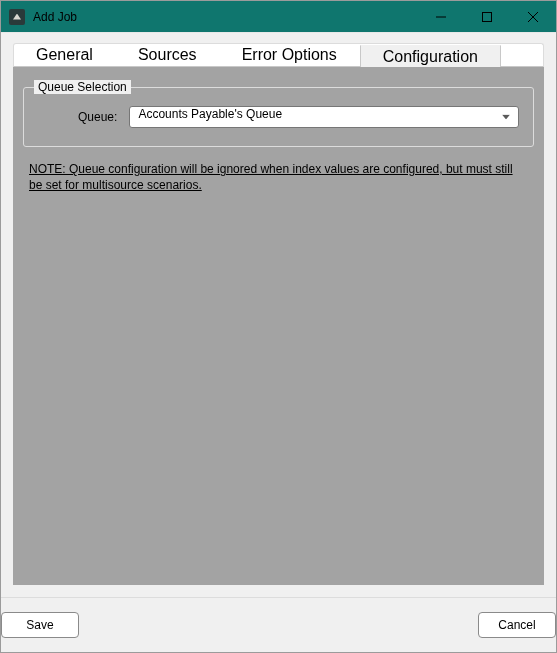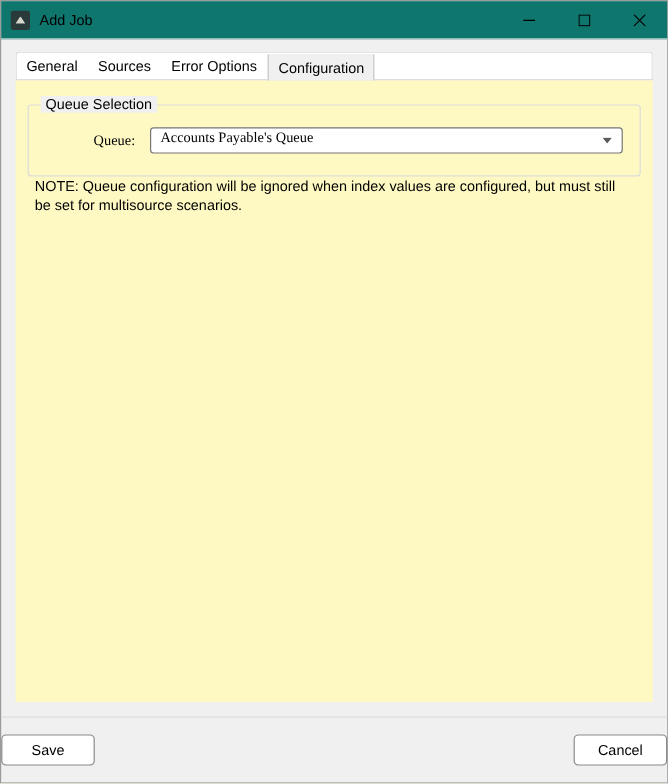--- a/index.html
+++ b/index.html
@@ -55,40 +55,40 @@
     .tabstrip {
       background: #ffffff;
       border: 1px solid #dcdcdc;
       border-bottom: 1px solid #c8c8c8;
       display: flex;
       height: 24px;
       align-items: stretch;
       border-radius: 3px 3px 0 0;
     }
     .tab {
-      padding: 0 8px;
+      padding: 0 22px;
       display: flex; align-items: center;
-      font-size: 12px;
+      font-size: 16px;
       color: #000;
       border-right: 1px solid transparent;
     }
     .tab.active {
       background: #f0f0f0;
       border-left: 1px solid #c8c8c8;
       border-right: 1px solid #c8c8c8;
       position: relative;
       top: 1px;
       height: calc(100% );
       margin-bottom: -1px;
       border-top: 1px solid transparent;
     }
     
     .tabpanel {
       flex: 1;
-      background: #fef9c3;
+      background: #a3a3a3;
       padding: 14px 10px 10px 10px;
     }
     
     .groupbox {
       border: 1px solid #dcdcdc;
       border-radius: 3px;
       position: relative;
       padding: 18px 14px 18px 14px;
       margin-top: 6px;
     }
@@ -98,21 +98,20 @@
       left: 10px;
       background: #f0f0f0;
       padding: 0 4px;
       font-size: 12px;
     }
     .field-row {
       display: flex;
       align-items: center;
       gap: 12px;
       padding-left: 40px;
-      font-family: Liberation Serif, serif;
     }
     .field-label {
       font-size: 12px;
     }
     .combo {
       flex: 1;
       height: 22px;
       background: #ffffff;
       border: 1px solid #767676;
       border-radius: 3px;
@@ -124,24 +123,25 @@
     .combo::after {
       content: "";
       position: absolute;
       right: 8px; top: 50%;
       width: 8px; height: 5px;
       transform: translateY(-50%);
       background: #5a5a5a;
       clip-path: polygon(0 0, 100% 0, 50% 100%);
     }
     .note {
-      margin-top: 0;
+      margin-top: 14px;
       padding: 0 6px;
       font-size: 12px;
       line-height: 1.35;
+      text-decoration: underline;
     }
     
     .footer {
       border-top: 1px solid #dcdcdc;
       padding: 14px 0;
       display: flex; justify-content: space-between; gap: 12px;
     }
     .btn {
       min-width: 78px;
       height: 26px;

